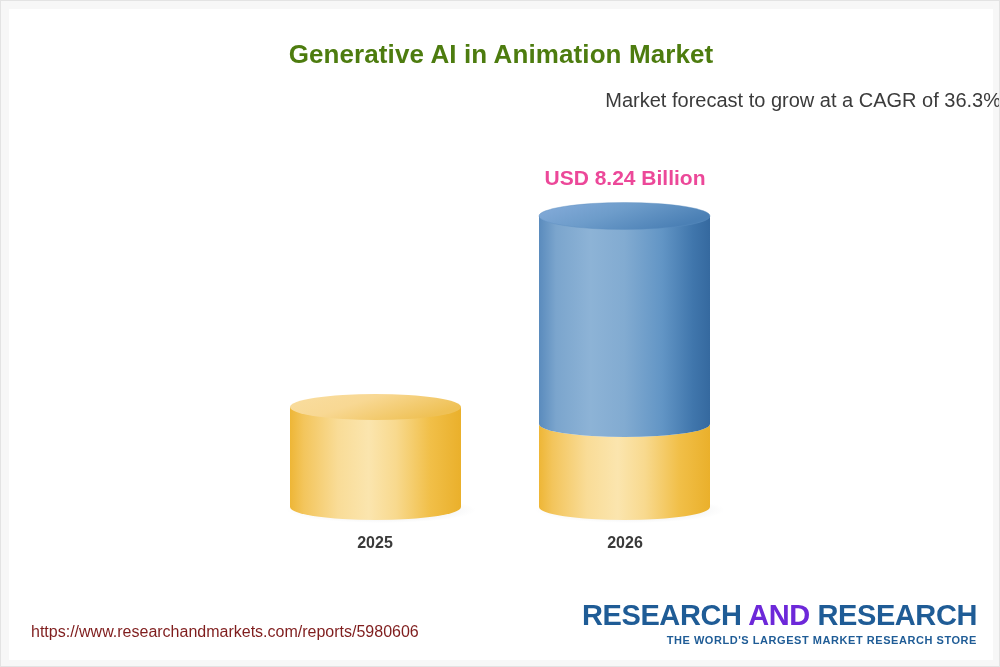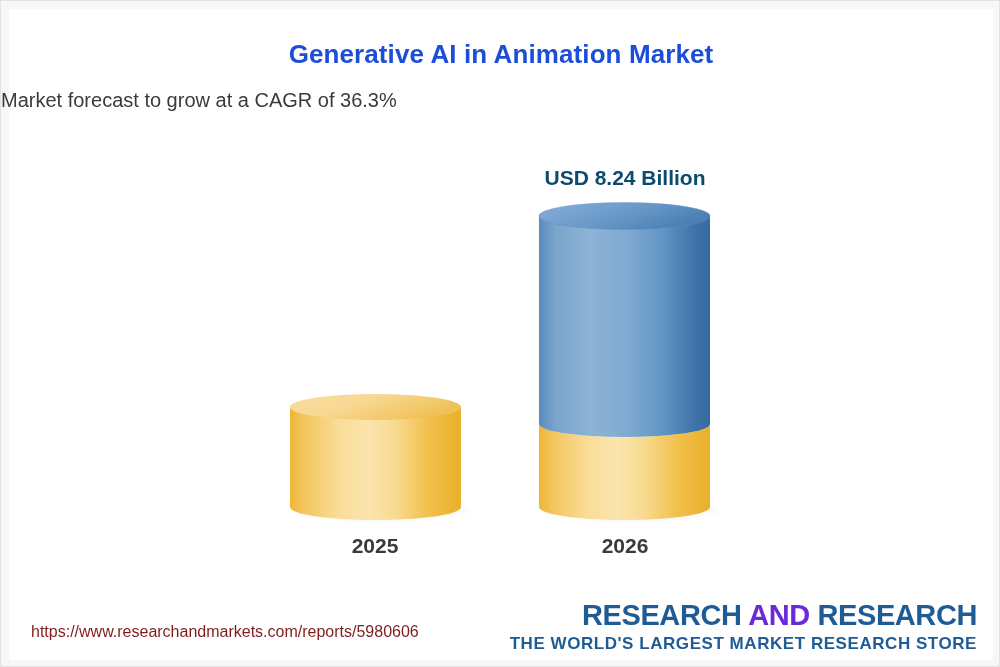--- a/index.html
+++ b/index.html
@@ -49,49 +49,49 @@
 
   
   .chart-title {
     position: absolute;
     left: 0;
     top: 38px;
     width: 1000px;
     text-align: center;
     font-size: 26px;
     font-weight: bold;
-    color: #1d4ed8;
+    color: #4d7c0f;
     letter-spacing: 0.1px;
   }
   .chart-subtitle {
     position: absolute;
     left: 0;
     top: 88px;
     width: 1000px;
-    text-align: left;
+    text-align: right;
     font-size: 20px;
     font-weight: normal;
     color: #3b3b3b;
   }
 
   
   .plot { position: absolute; left: 0; top: 0; width: 1000px; height: 667px; }
 
   .value-label {
     position: absolute;
     text-align: center;
     font-size: 21px;
     font-weight: bold;
-    color: #0c4a6e;
+    color: #ec4899;
     white-space: nowrap;
   }
   .cat-label {
     position: absolute;
     text-align: center;
-    font-size: 21px;
+    font-size: 16px;
     font-weight: bold;
     color: #3a3a3a;
     white-space: nowrap;
   }
 
   
   .footer-url {
     position: absolute;
     left: 30px;
     top: 622px;
@@ -109,21 +109,21 @@
     font-size: 29px;
     font-weight: bold;
     letter-spacing: -0.4px;
     color: #1f5c96;
     line-height: 1.0;
     white-space: nowrap;
   }
   .logo-main .gold { color: #6d28d9; }
   .logo-tag {
     margin-top: 4px;
-    font-size: 17px;
+    font-size: 11px;
     font-weight: bold;
     letter-spacing: 0.55px;
     color: #1f5c96;
     white-space: nowrap;
   }
 </style>
 </head>
 <body>
 
 <div class="card">

